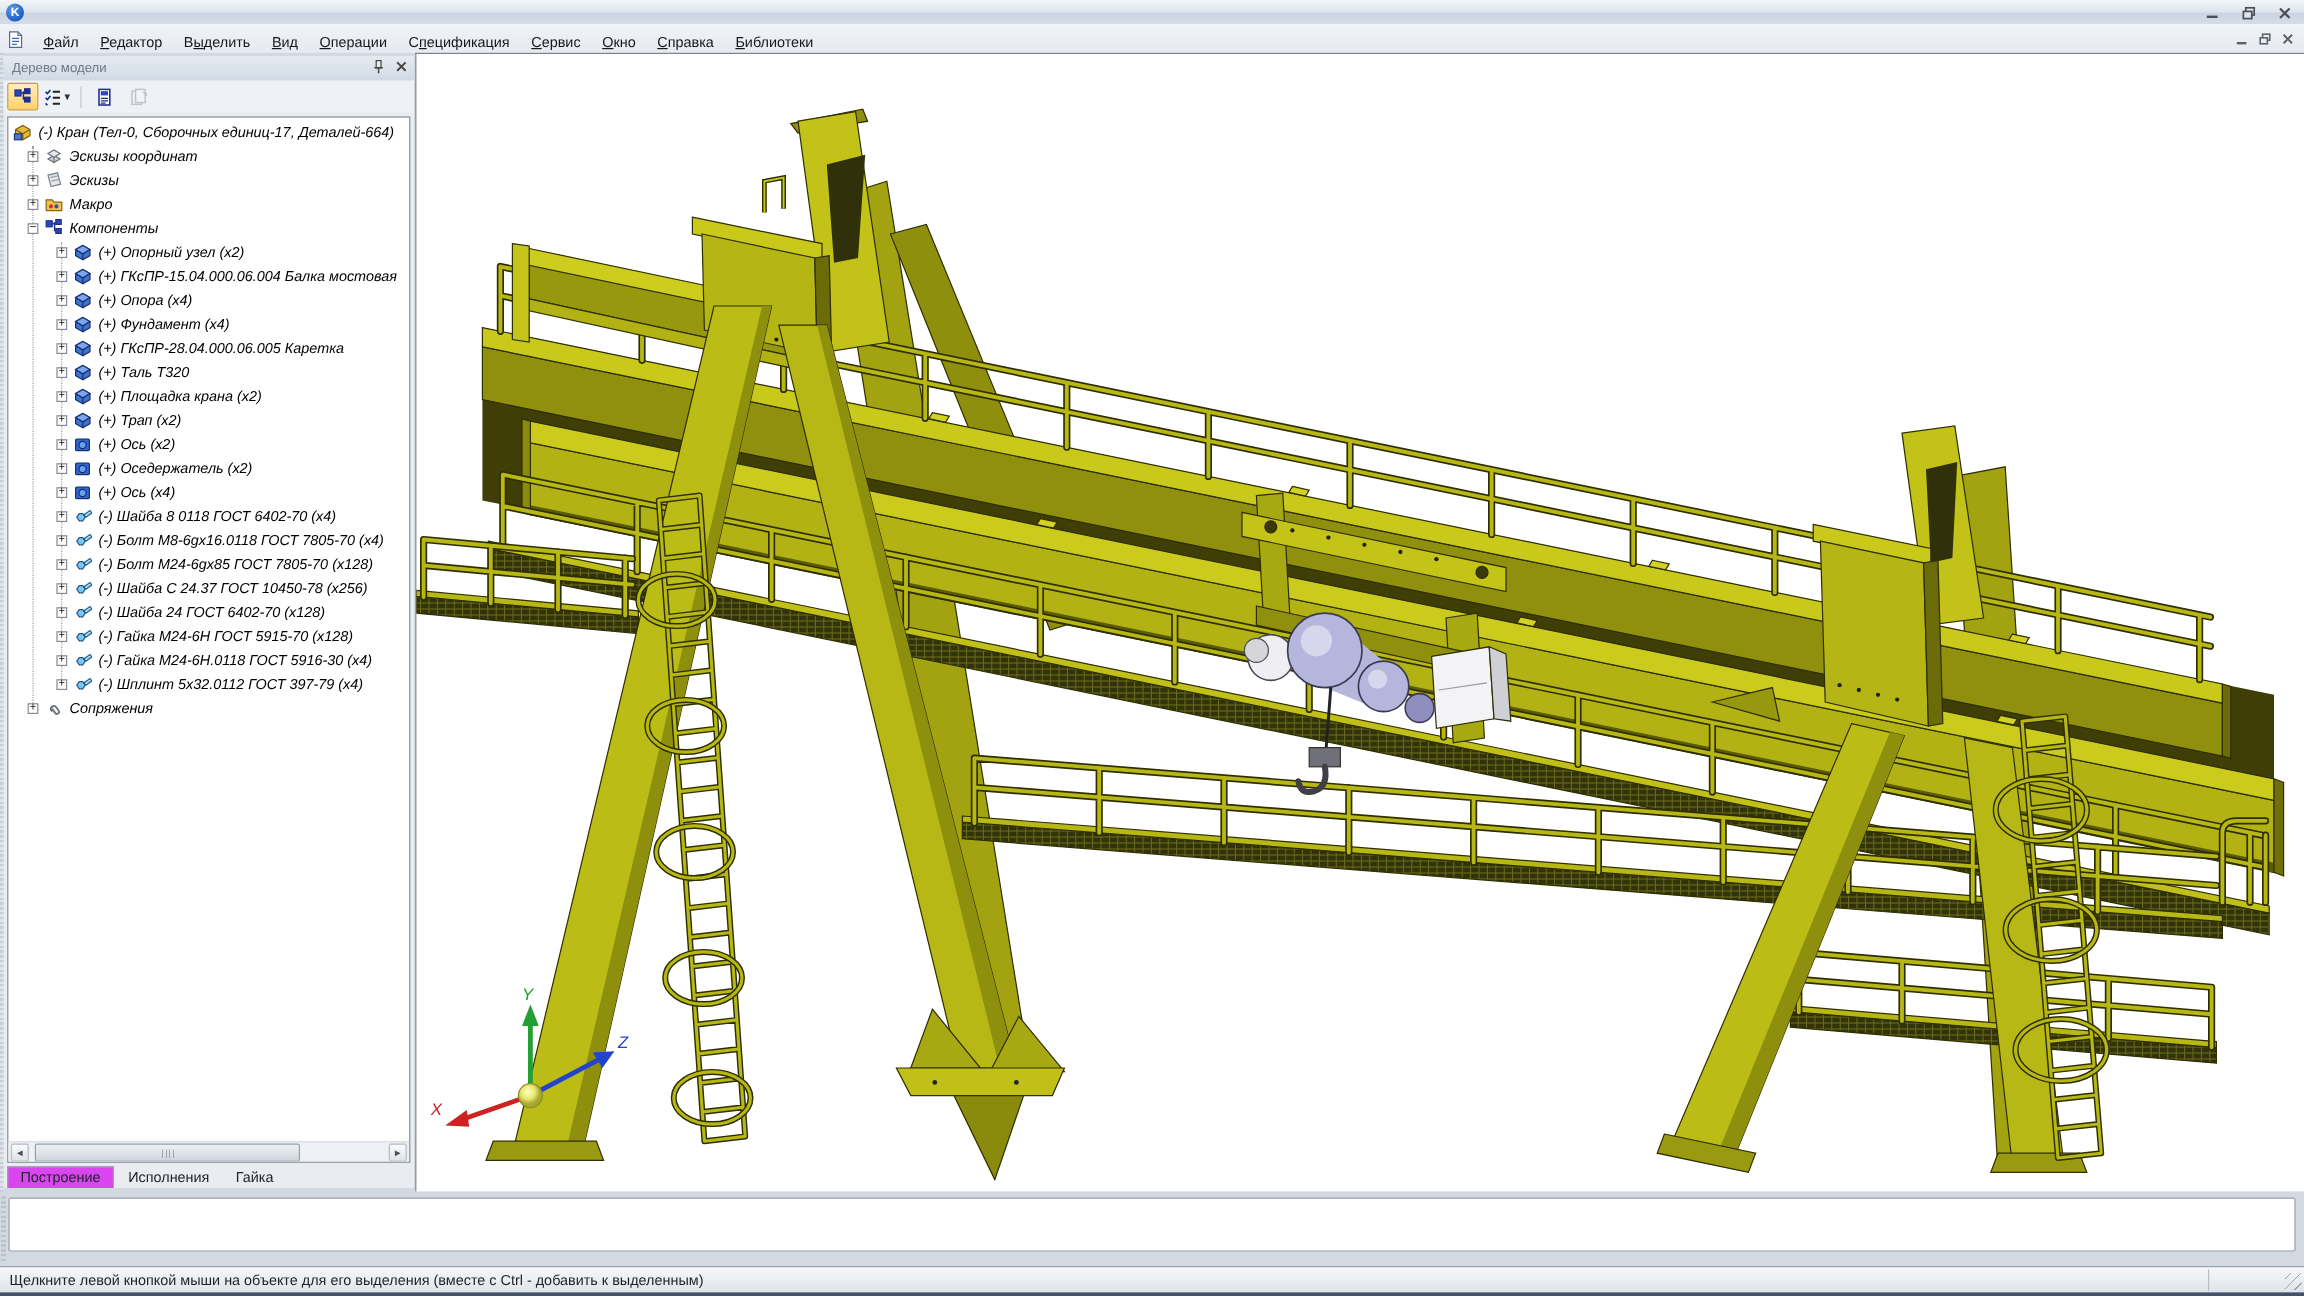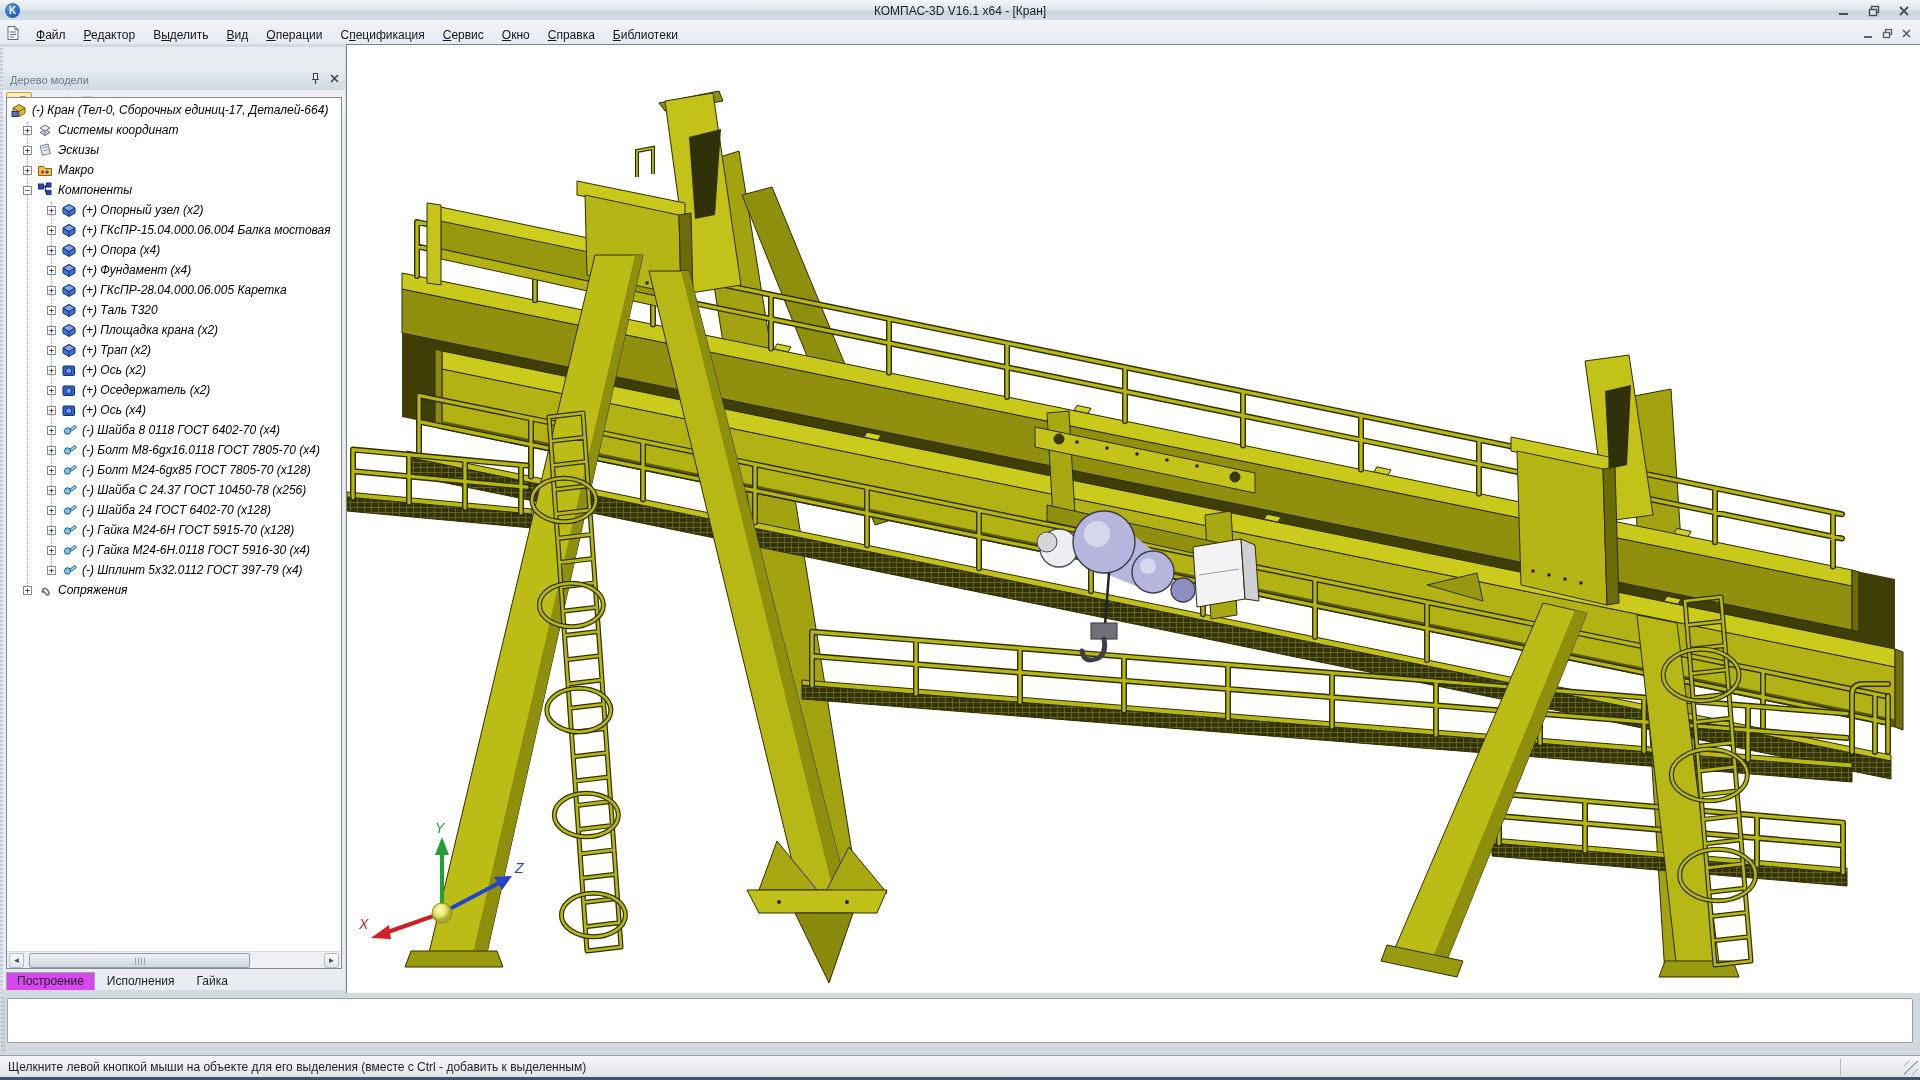--- a/index.html
+++ b/index.html
@@ -21,21 +21,21 @@
   .doc-icon{margin:0 6px 0 5px;}
   .menu-item{padding:2px 9px;cursor:default;}
   .menu-item u{text-decoration:underline;}
   .mdi-btns{position:absolute;right:8px;top:25px;display:flex;gap:8px;}
   
   .client{position:absolute;left:0;top:44px;width:1920px;height:949px;background:#d3d9e1;}
   .dockstrip{position:absolute;left:0;top:0;width:3px;height:949px;
     background:repeating-linear-gradient(#c7ced7 0 2px,#dfe4ea 2px 4px);}
   .panel{position:absolute;left:3px;top:3px;width:342px;height:943px;background:#e9edf2;}
   .panel-header{height:20px;background:linear-gradient(#e6ebf1,#d0d9e3);
-    font-size:11px;color:#6d7888;display:flex;align-items:center;padding-left:7px;position:relative;margin-top:23px;}
+    font-size:11px;color:#6d7888;display:flex;align-items:center;padding-left:7px;position:relative;}
   .ph-btns{position:absolute;right:4px;top:2px;display:flex;gap:6px;}
   .panel-toolbar{height:27px;background:#eef1f5;display:flex;align-items:center;padding-left:3px;gap:3px;}
   .tb-btn{width:26px;height:23px;display:flex;align-items:center;justify-content:center;border:1px solid transparent;border-radius:2px;}
   .tb-btn.active{background:linear-gradient(#ffeebc,#ffd169);border-color:#d29a3a;}
   .tb-sep{width:1px;height:18px;background:#c3c9d1;margin:0 3px;}
   .tb-drop{font-size:8px;color:#333;margin-left:1px;}
   .tree-frame{position:absolute;left:3px;top:50px;width:336px;height:872px;
     background:#fff;border:1px solid #828a95;overflow:hidden;font-style:italic;}
   .tree-rows{position:absolute;left:0;top:2px;right:0;}
   .trow{height:20px;display:flex;align-items:center;font-size:12px;color:#000;white-space:nowrap;}
@@ -68,21 +68,20 @@
   .sb-sep{position:absolute;left:1840px;top:2px;width:1px;height:18px;background:#b6bcc4;}
   .sb-grip{position:absolute;right:2px;bottom:2px;width:14px;height:14px;
     background:repeating-linear-gradient(135deg,transparent 0 3px,#9aa4b0 3px 4px,transparent 4px 6px);}
   .winedge{position:absolute;left:0;top:1077px;width:1920px;height:3px;background:#41526b;}
 </style>
 </head>
 <body>
 
 <div class="titlebar">
   <div class="app-icon">K</div>
-  <div class="title-text">КОМПАС-3D V16.1 x64 - [Кран]</div>
   <div class="winbtns">
     <div class="winbtn">
       <svg width="12" height="12">
           <rect x="1" y="8" width="9" height="2" fill="#4a4f57"></rect>
         </svg>
       </div>
     <div class="winbtn">
       <svg width="12" height="12">
           <rect x="3.5" y="1.5" width="7" height="6" fill="none" stroke="#4a4f57" stroke-width="1.4"></rect>
           <rect x="1.5" y="4.5" width="7" height="6" fill="#dde4ec" stroke="#4a4f57" stroke-width="1.4"></rect>
@@ -201,21 +200,21 @@
               </svg></span>
             <span>(-) Кран (Тел-0, Сборочных единиц-17, Деталей-664)</span>
           </div>
           <div class="trow" style="padding-left: 16px;">
             <span class="expbox">+</span>
             <span class="ticon"><svg width="16" height="16">
                 <path d="M3 10.5 L8 7.5 L13 10.5 L8 13.5 Z" fill="#cdd2d9" stroke="#6a7078"></path>
                 <path d="M3 6 L8 3 L13 6 L8 9 Z" fill="#e6eaef" stroke="#6a7078"></path>
                 <line x1="8" y1="9" x2="8" y2="13.5" stroke="#6a7078"></line>
               </svg></span>
-            <span>Системы координат</span>
+            <span>Эскизы координат</span>
           </div>
           <div class="trow" style="padding-left: 16px;">
             <span class="expbox">+</span>
             <span class="ticon"><svg width="16" height="16">
                 <path d="M3 4 L11 2 L13.5 11.5 L5.5 13.5 Z" fill="#e3e7ec" stroke="#7a828c"></path>
                 <path d="M5 6 l6 -1.5 M6 9 l6 -1.5" stroke="#9aa2ac" fill="none"></path>
               </svg></span>
             <span>Эскизы</span>
           </div>
           <div class="trow" style="padding-left: 16px;">

